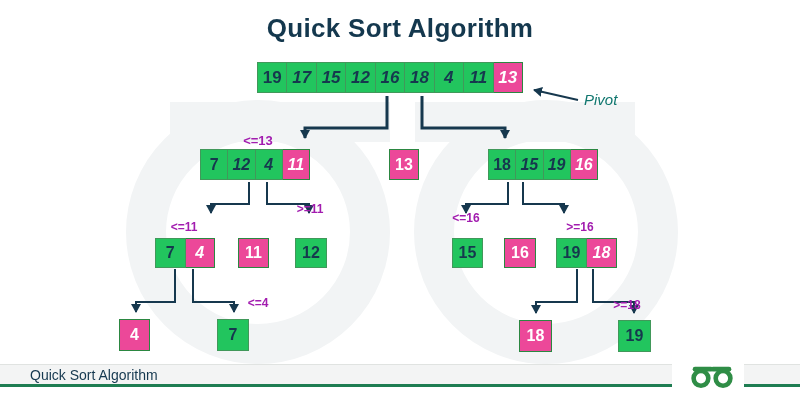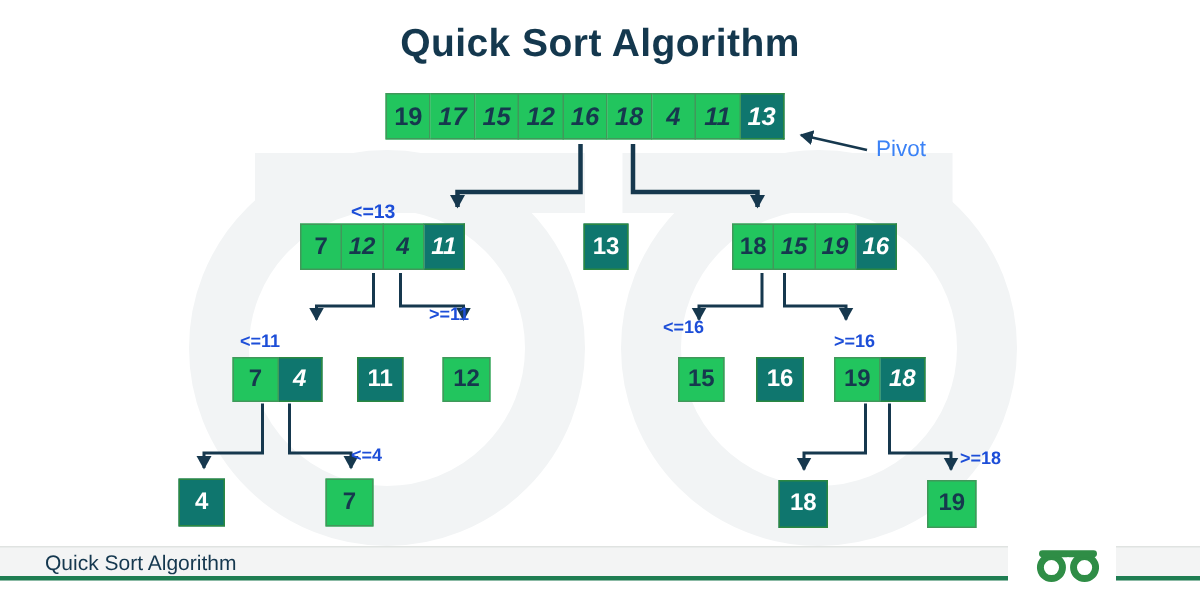--- a/index.html
+++ b/index.html
@@ -28,38 +28,40 @@
     flex: 1;
     display: flex; align-items: center; justify-content: center;
     background: #22c55e;
     border: 1.6px solid #41985a;
     color: #16384e;
     font-size: 16px;
     font-weight: 600;
   }
   .cell + .cell { border-left: none; font-style: italic; }
   .cell.dark {
-    background: #0f766e;
+    background: #ec4899;
     border-color: #2b8741;
     color: #ffffff;
   }
   .arr.root .cell { font-size: 17px; }
   .plabel {
     position: absolute;
     width: 48px;
+    text-align: center;
     font-size: 12px;
     font-weight: 700;
-    color: #1d4ed8;
+    color: #a21caf;
   }
   .plabel.big { font-size: 13px; }
   .pivot-text {
     position: absolute;
     left: 584px; top: 91px;
     font-size: 15px;
-    color: #3b82f6;
+    color: #0f766e;
+    font-style: italic;
   }
   .footer-strip {
     position: absolute;
     top: 364px; height: 23px;
     background: #f3f4f4;
     border-top: 1px solid #e0e3e1;
     border-bottom: 3px solid #1e7d52;
   }
   .footer-strip.left { left: 0; width: 672px; }
   .footer-strip.right { left: 744px; width: 56px; }
@@ -162,21 +164,21 @@
   </div>
   <div class="arr" style="left:504px;top:238px;width:32px;height:30px">
     <div class="cell dark">16</div>
   </div>
   <div class="arr" style="left:556px;top:238px;width:61px;height:30px">
     <div class="cell">19</div>
     <div class="cell dark">18</div>
   </div>
 
   <div class="plabel" style="left:234px;top:296px">&lt;=4</div>
-  <div class="plabel" style="left:640px;top:298px">&gt;=18</div>
+  <div class="plabel" style="left:603px;top:298px">&gt;=18</div>
 
   <div class="arr" style="left:119px;top:319px;width:31px;height:32px">
     <div class="cell dark">4</div>
   </div>
   <div class="arr" style="left:217px;top:319px;width:32px;height:32px">
     <div class="cell">7</div>
   </div>
   <div class="arr" style="left:519px;top:320px;width:33px;height:32px">
     <div class="cell dark">18</div>
   </div>

